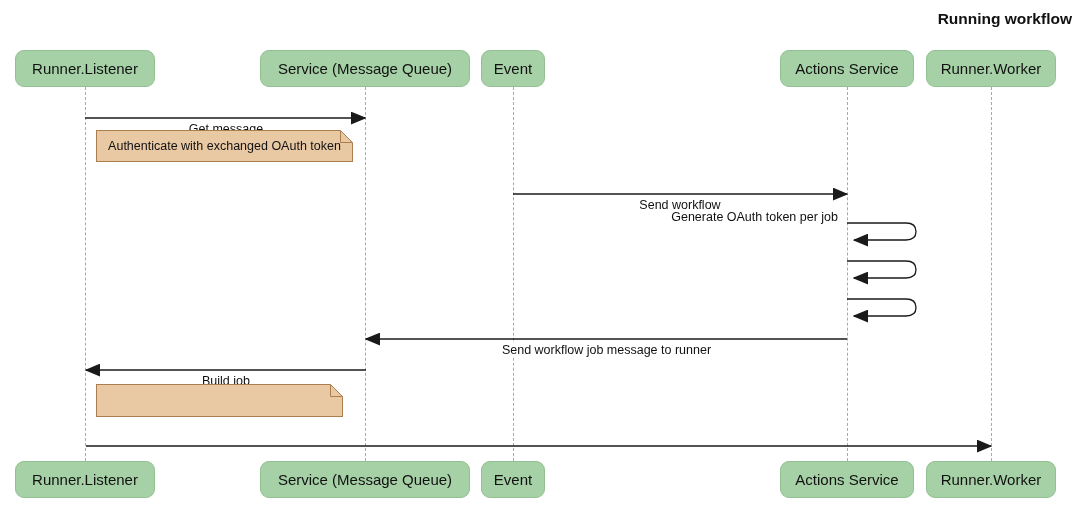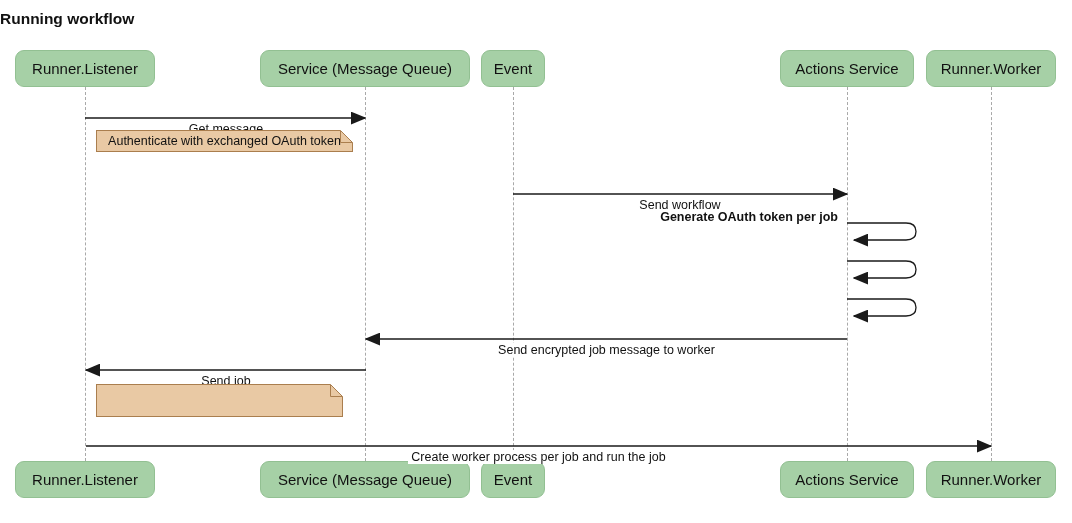--- a/index.html
+++ b/index.html
@@ -8,41 +8,41 @@
     --note-fill:#e9c9a4;
     --note-border:#aa7e4e;
     --lifeline-color:#a9a9a9;
     --line-color:#1a1a1a;
     --text-color:#111111;
   }
   html,body{margin:0;padding:0;background:#ffffff;}
   body{font-family:"Liberation Sans", sans-serif;color:var(--text-color);}
   .canvas{position:relative;width:1072px;height:523px;background:#fff;overflow:hidden;}
 
-  .title{position:absolute;left:0;top:10px;width:1072px;text-align:left;
+  .title{position:absolute;left:0;top:10px;width:1072px;text-align:right;
          font-size:15.5px;font-weight:bold;}
 
   .lifeline{position:absolute;top:87px;height:374px;width:0;
             border-left:1px dashed var(--lifeline-color);}
 
   .actor{position:absolute;height:37px;border-radius:9px;
          background:var(--actor-fill);border:1px solid var(--actor-border);
          box-sizing:border-box;display:flex;align-items:center;justify-content:center;
          font-size:15px;white-space:nowrap;}
   .row-top{top:50px;}
   .row-bottom{top:461px;}
 
   .arrows{position:absolute;left:0;top:0;pointer-events:none;}
   .msg-line{stroke:var(--line-color);stroke-width:1.3;fill:none;}
   .arrowhead{fill:var(--line-color);}
 
   .msg-label{position:absolute;font-size:12.5px;line-height:13px;white-space:nowrap;}
   .msg-label span{background:#ffffff;padding:0 3px;}
   .label-center{text-align:center;margin-top:20px;}
-  .label-right{text-align:right;font-weight:bold;}
+  .label-right{text-align:right;}
 
   .note{position:absolute;background:var(--note-fill);border:1px solid var(--note-border);
         box-sizing:border-box;display:flex;align-items:center;justify-content:center;
         font-size:12.5px;white-space:nowrap;}
   .fold{position:absolute;top:-1px;right:-1px;display:block;}
 </style>
 </head>
 <body>
 
 <div class="canvas">
@@ -79,25 +79,24 @@
     <path class="msg-line" d="M847 261 H906 Q916 261 916 269.5 Q916 278 906 278 H854" marker-end="url(#arrow)"></path>
     <path class="msg-line" d="M847 299 H906 Q916 299 916 307.5 Q916 316 906 316 H854" marker-end="url(#arrow)"></path>
     <line class="msg-line" x1="847" y1="339" x2="366" y2="339" marker-end="url(#arrow)"></line>
     <line class="msg-line" x1="366" y1="370" x2="86" y2="370" marker-end="url(#arrow)"></line>
     <line class="msg-line" x1="86" y1="446" x2="991" y2="446" marker-end="url(#arrow)"></line>
   </svg>
 
   <div class="msg-label label-center" style="left:86px;top:103px;width:280px;"><span>Get message</span></div>
   <div class="msg-label label-center" style="left:513px;top:179px;width:334px;"><span>Send workflow</span></div>
   <div class="msg-label label-right" style="left:400px;top:211px;width:441px;"><span>Generate OAuth token per job</span></div>
-  <div class="msg-label label-center" style="left:366px;top:324px;width:481px;"><span>Send encrypted job message to worker</span></div>
-  <div class="msg-label label-center" style="left:86px;top:355px;width:280px;"><span>Send job</span></div>
-  <div class="msg-label label-center" style="left:86px;top:431px;width:905px;"><span>Create worker process per job and run the job</span></div>
+  <div class="msg-label label-center" style="left:366px;top:324px;width:481px;"><span>Send workflow job message to runner</span></div>
+  <div class="msg-label label-center" style="left:86px;top:355px;width:280px;"><span>Build job</span></div>
 
-  <div class="note" style="left:96px;top:130px;width:257px;height:22px;">
+  <div class="note" style="left:96px;top:130px;width:257px;height:32px;">
     <span>Authenticate with exchanged OAuth token</span>
     <svg class="fold" width="13" height="13" viewBox="0 0 13 13">
       <path d="M0 0 H13 V13 Z" fill="#ffffff"></path>
       <path d="M0.5 0.5 L12.5 12.5 L0.5 12.5 Z" fill="var(--note-fill)" stroke="var(--note-border)"></path>
     </svg>
   </div>
   <div class="note" style="left:96px;top:384px;width:247px;height:33px;">
     <svg class="fold" width="13" height="13" viewBox="0 0 13 13">
       <path d="M0 0 H13 V13 Z" fill="#ffffff"></path>
       <path d="M0.5 0.5 L12.5 12.5 L0.5 12.5 Z" fill="var(--note-fill)" stroke="var(--note-border)"></path>

